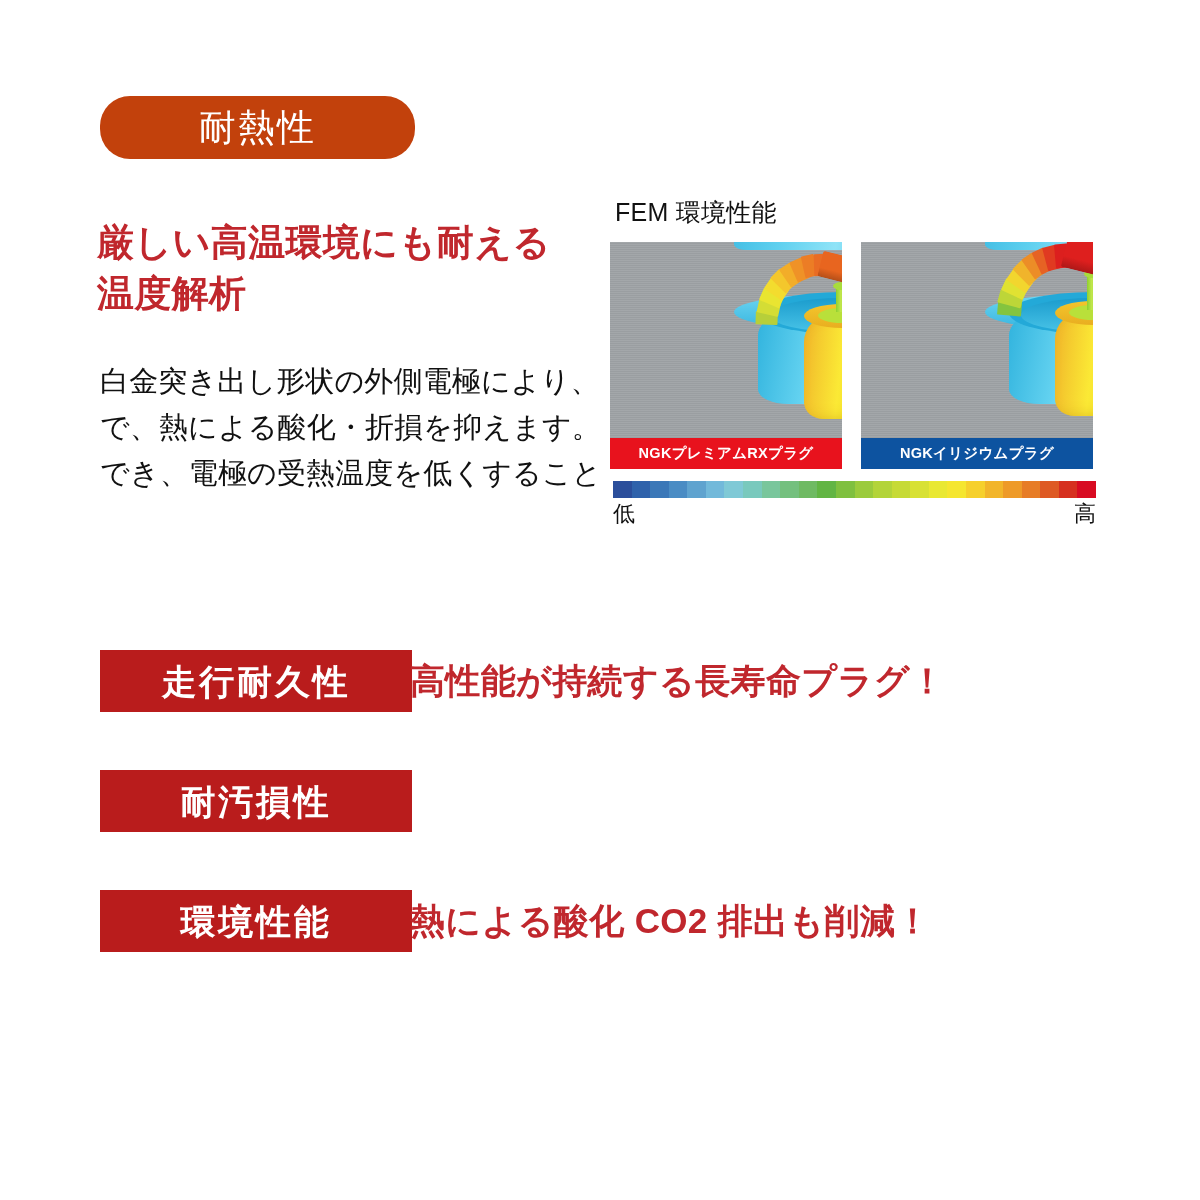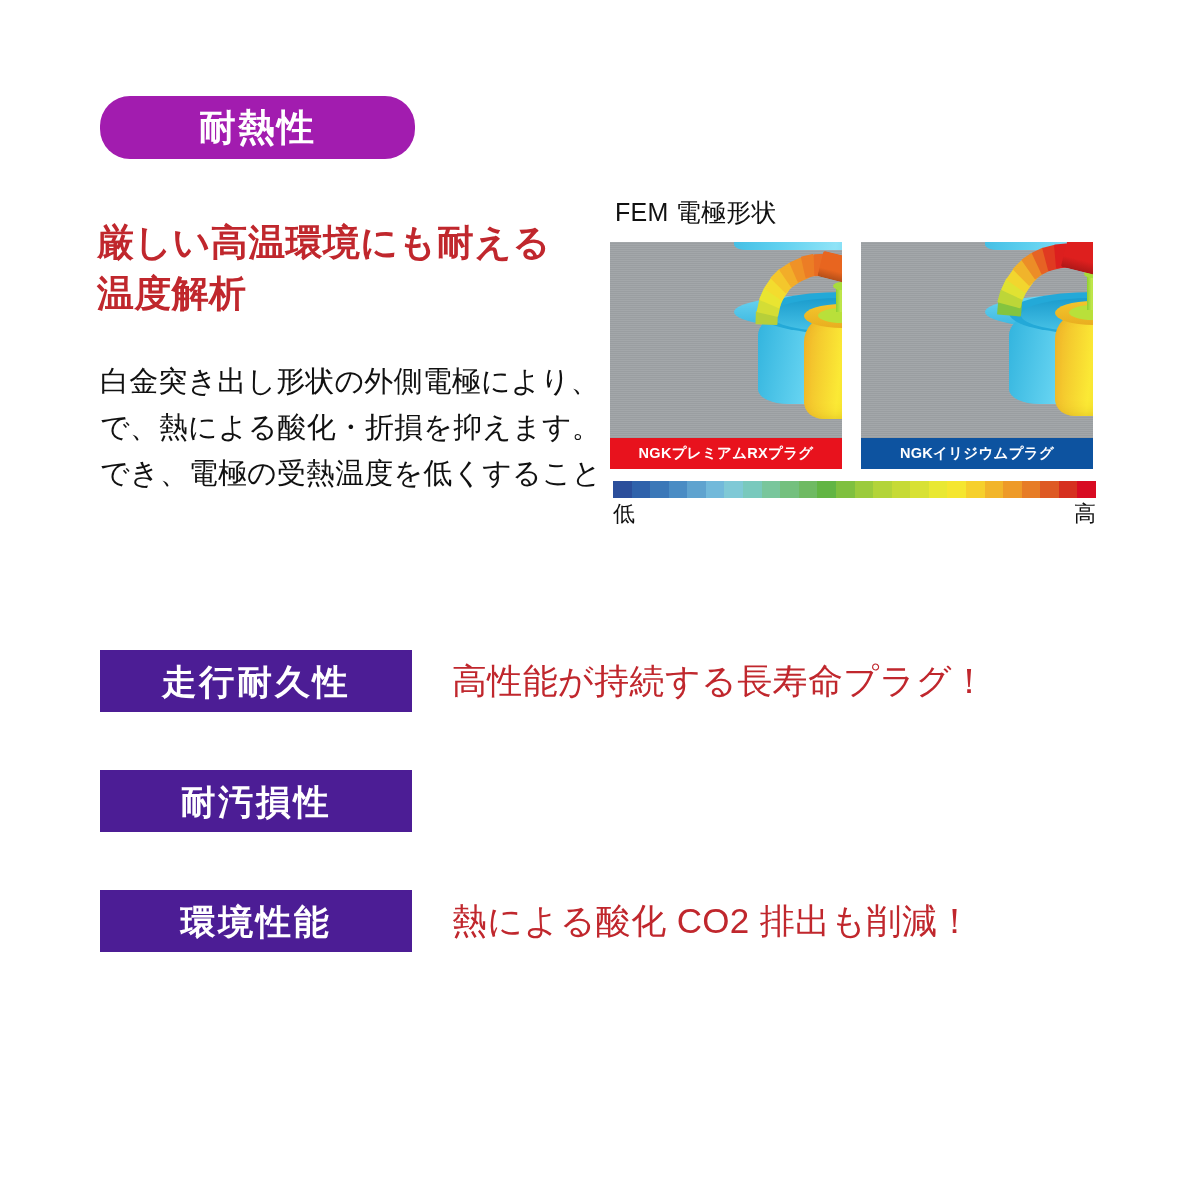--- a/index.html
+++ b/index.html
@@ -20,26 +20,26 @@
   
   #heat-section {
     position: absolute;
     left: 0; top: 0;
     width: 1200px;
     height: 600px;
   }
 
   .badge-title {
     position: absolute;
-    background: #a21caf;
+    background: #c2410c;
     color: #ffffff;
     display: flex;
     align-items: center;
     justify-content: center;
-    font-weight: bold;
+    font-weight: normal;
     letter-spacing: 0.06em;
     line-height: 1;
     border-radius: 30px;
   }
 
   #heat-badge {
     left: 100px;
     top: 96px;
     width: 315px;
     height: 63px;
@@ -262,40 +262,40 @@
   .feature-row {
     position: relative;
     height: 120px;
   }
   .feature-badge {
     position: absolute;
     left: 100px;
     top: 10px;
     width: 312px;
     height: 62px;
-    background: #4c1d95;
+    background: #b91c1c;
     color: #ffffff;
     display: flex;
     align-items: center;
     justify-content: center;
     font-size: 35px;
     font-weight: bold;
     letter-spacing: 0.08em;
     line-height: 1;
   }
   .feature-text {
     position: absolute;
-    left: 452px;
+    left: 410px;
     top: 10px;
     height: 62px;
     display: flex;
     align-items: center;
     color: #c0272d;
     font-size: 35px;
-    font-weight: normal;
+    font-weight: bold;
     letter-spacing: 0.01em;
     white-space: nowrap;
   }
 </style>
 </head>
 <body>
 
 <section id="heat-section">
 
   <div id="heat-badge" class="badge-title">耐熱性</div>
@@ -306,21 +306,21 @@
   </h2>
 
   <p id="heat-body">
     <span>白金突き出し形状の外側電極により、</span>
     <span>で、熱による酸化・折損を抑えます。</span>
     <span>でき、電極の受熱温度を低くすること</span>
   </p>
 
   <div id="fem-block">
 
-    <div id="fem-title">FEM 電極形状</div>
+    <div id="fem-title">FEM 環境性能</div>
 
     <div id="fem-panel-left" class="fem-panel">
       <div class="plug-body">
         <div class="shell-outer"></div>
         <div class="shell-outer-rim" style="top:52px;left:8px;"></div>
         <div class="shell-inner"></div>
         <div class="shell-inner-rim"></div>
         <div class="shell-inner-hole"></div>
         <div class="insulator" style="left:78px;top:73px;"></div>
         <div class="insulator-top" style="left:78px;top:62px;"></div>

